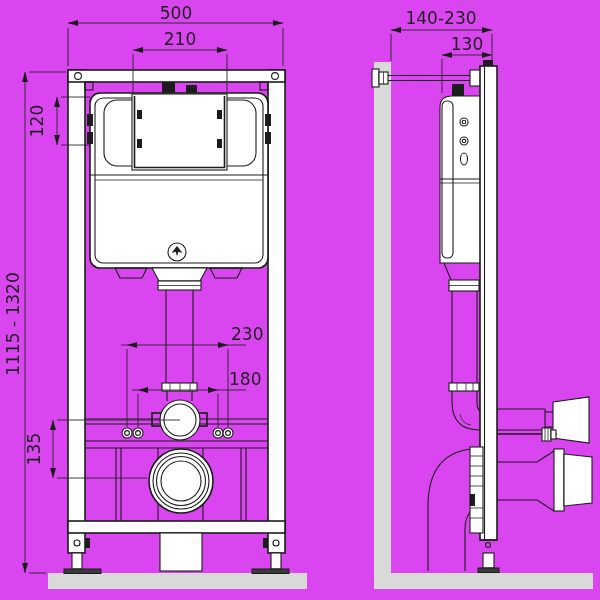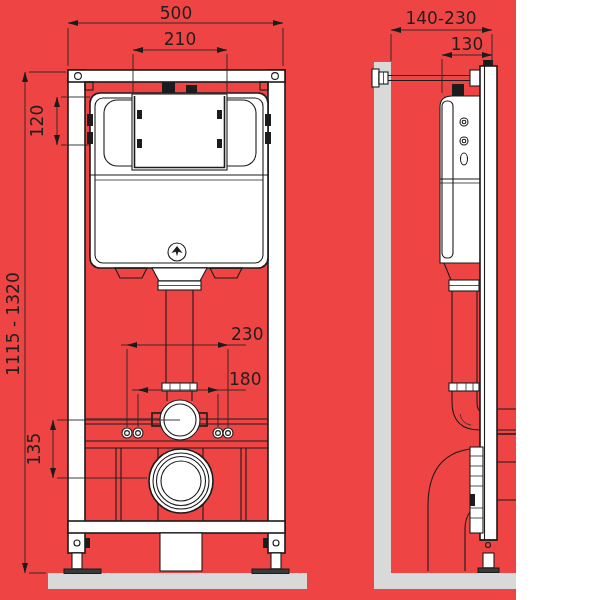--- a/index.html
+++ b/index.html
@@ -1,16 +1,16 @@
 <!DOCTYPE html>
 <html><head>
 <meta charset="utf-8">
 <style>
   html,body{margin:0;padding:0;background:#ffffff;}
-  .stage{width:516px;height:600px;position:relative;background:#ef4444;overflow:hidden;}
+  .stage{width:600px;height:600px;position:relative;background:#d946ef;overflow:hidden;}
   svg{display:block;}
   .ln   {stroke:#1c1c1c;fill:none;stroke-width:1.1;}
   .ln2  {stroke:#1c1c1c;fill:none;stroke-width:1.6;}
   .thin {stroke:#2a2a2a;fill:none;stroke-width:0.8;}
   .wht  {fill:#ffffff;stroke:#1c1c1c;stroke-width:1.1;}
   .wht2 {fill:#ffffff;stroke:#1c1c1c;stroke-width:1.6;}
   .blk  {fill:#1c1c1c;stroke:none;}
   .dkbar{fill:#3a3a3a;stroke:#1c1c1c;stroke-width:1;}
   .gray {fill:#d9d9d9;stroke:none;}
   .dim  {stroke:#262626;stroke-width:0.9;fill:none;}

